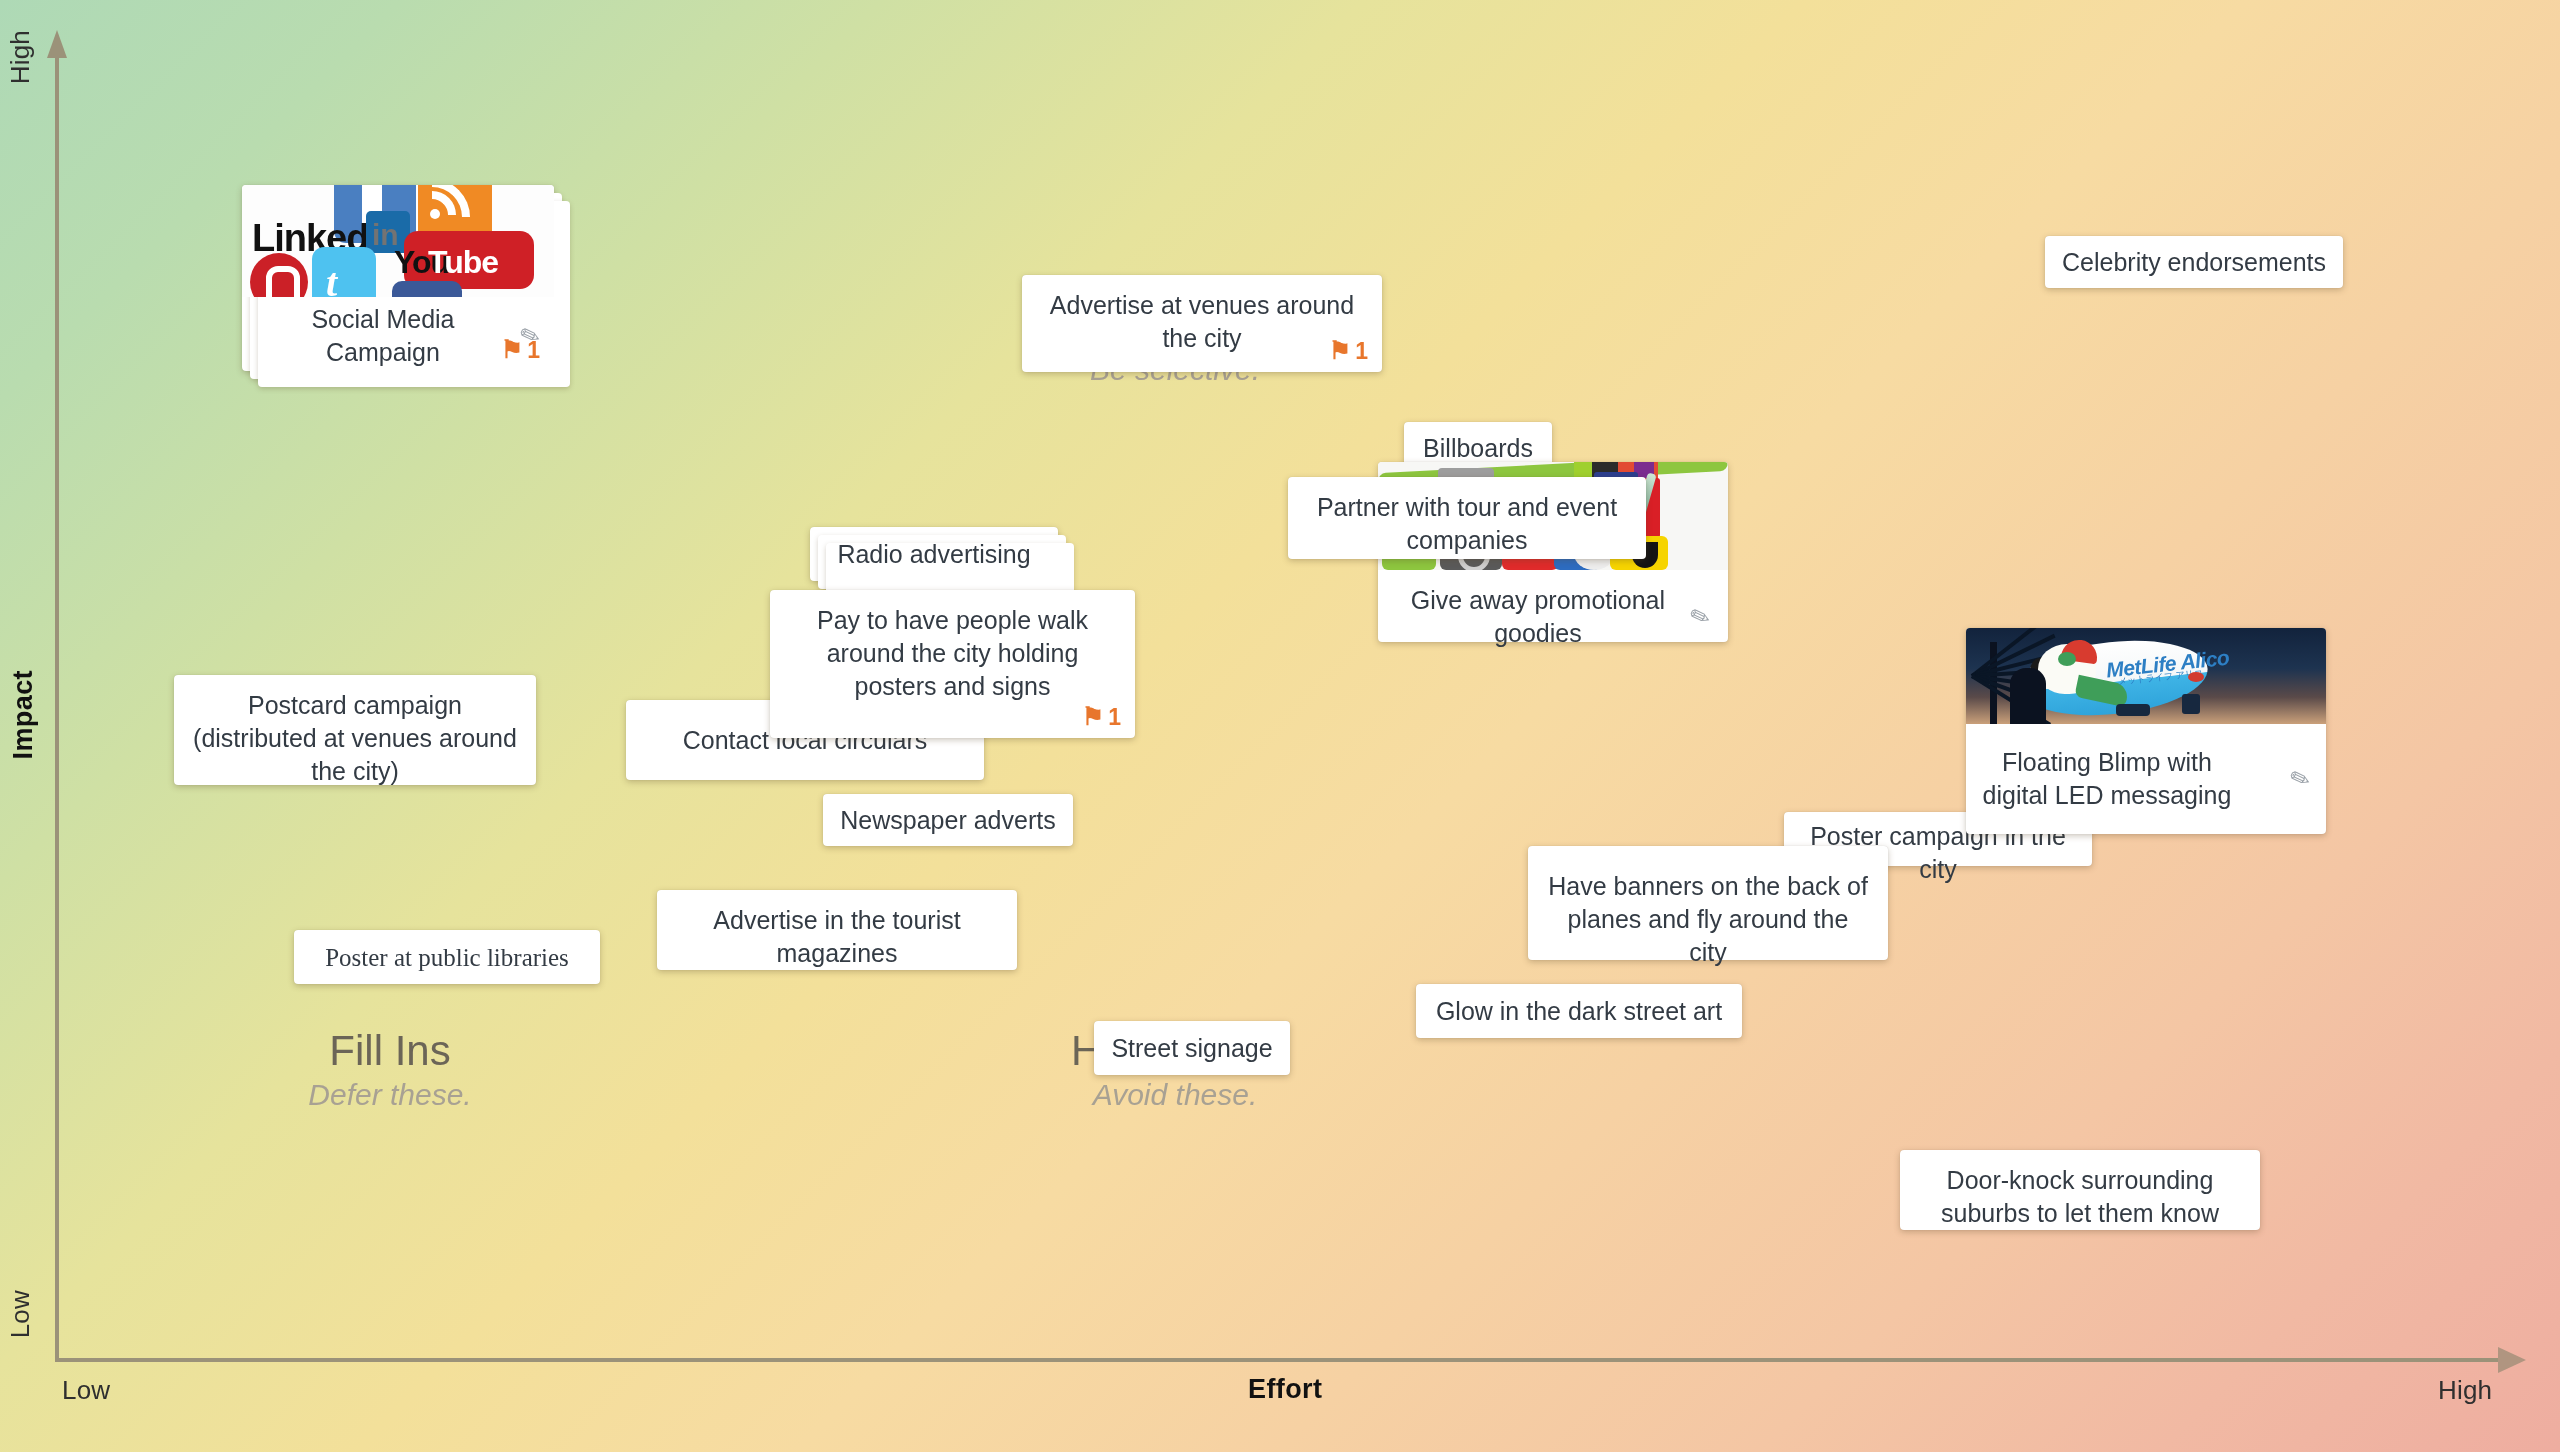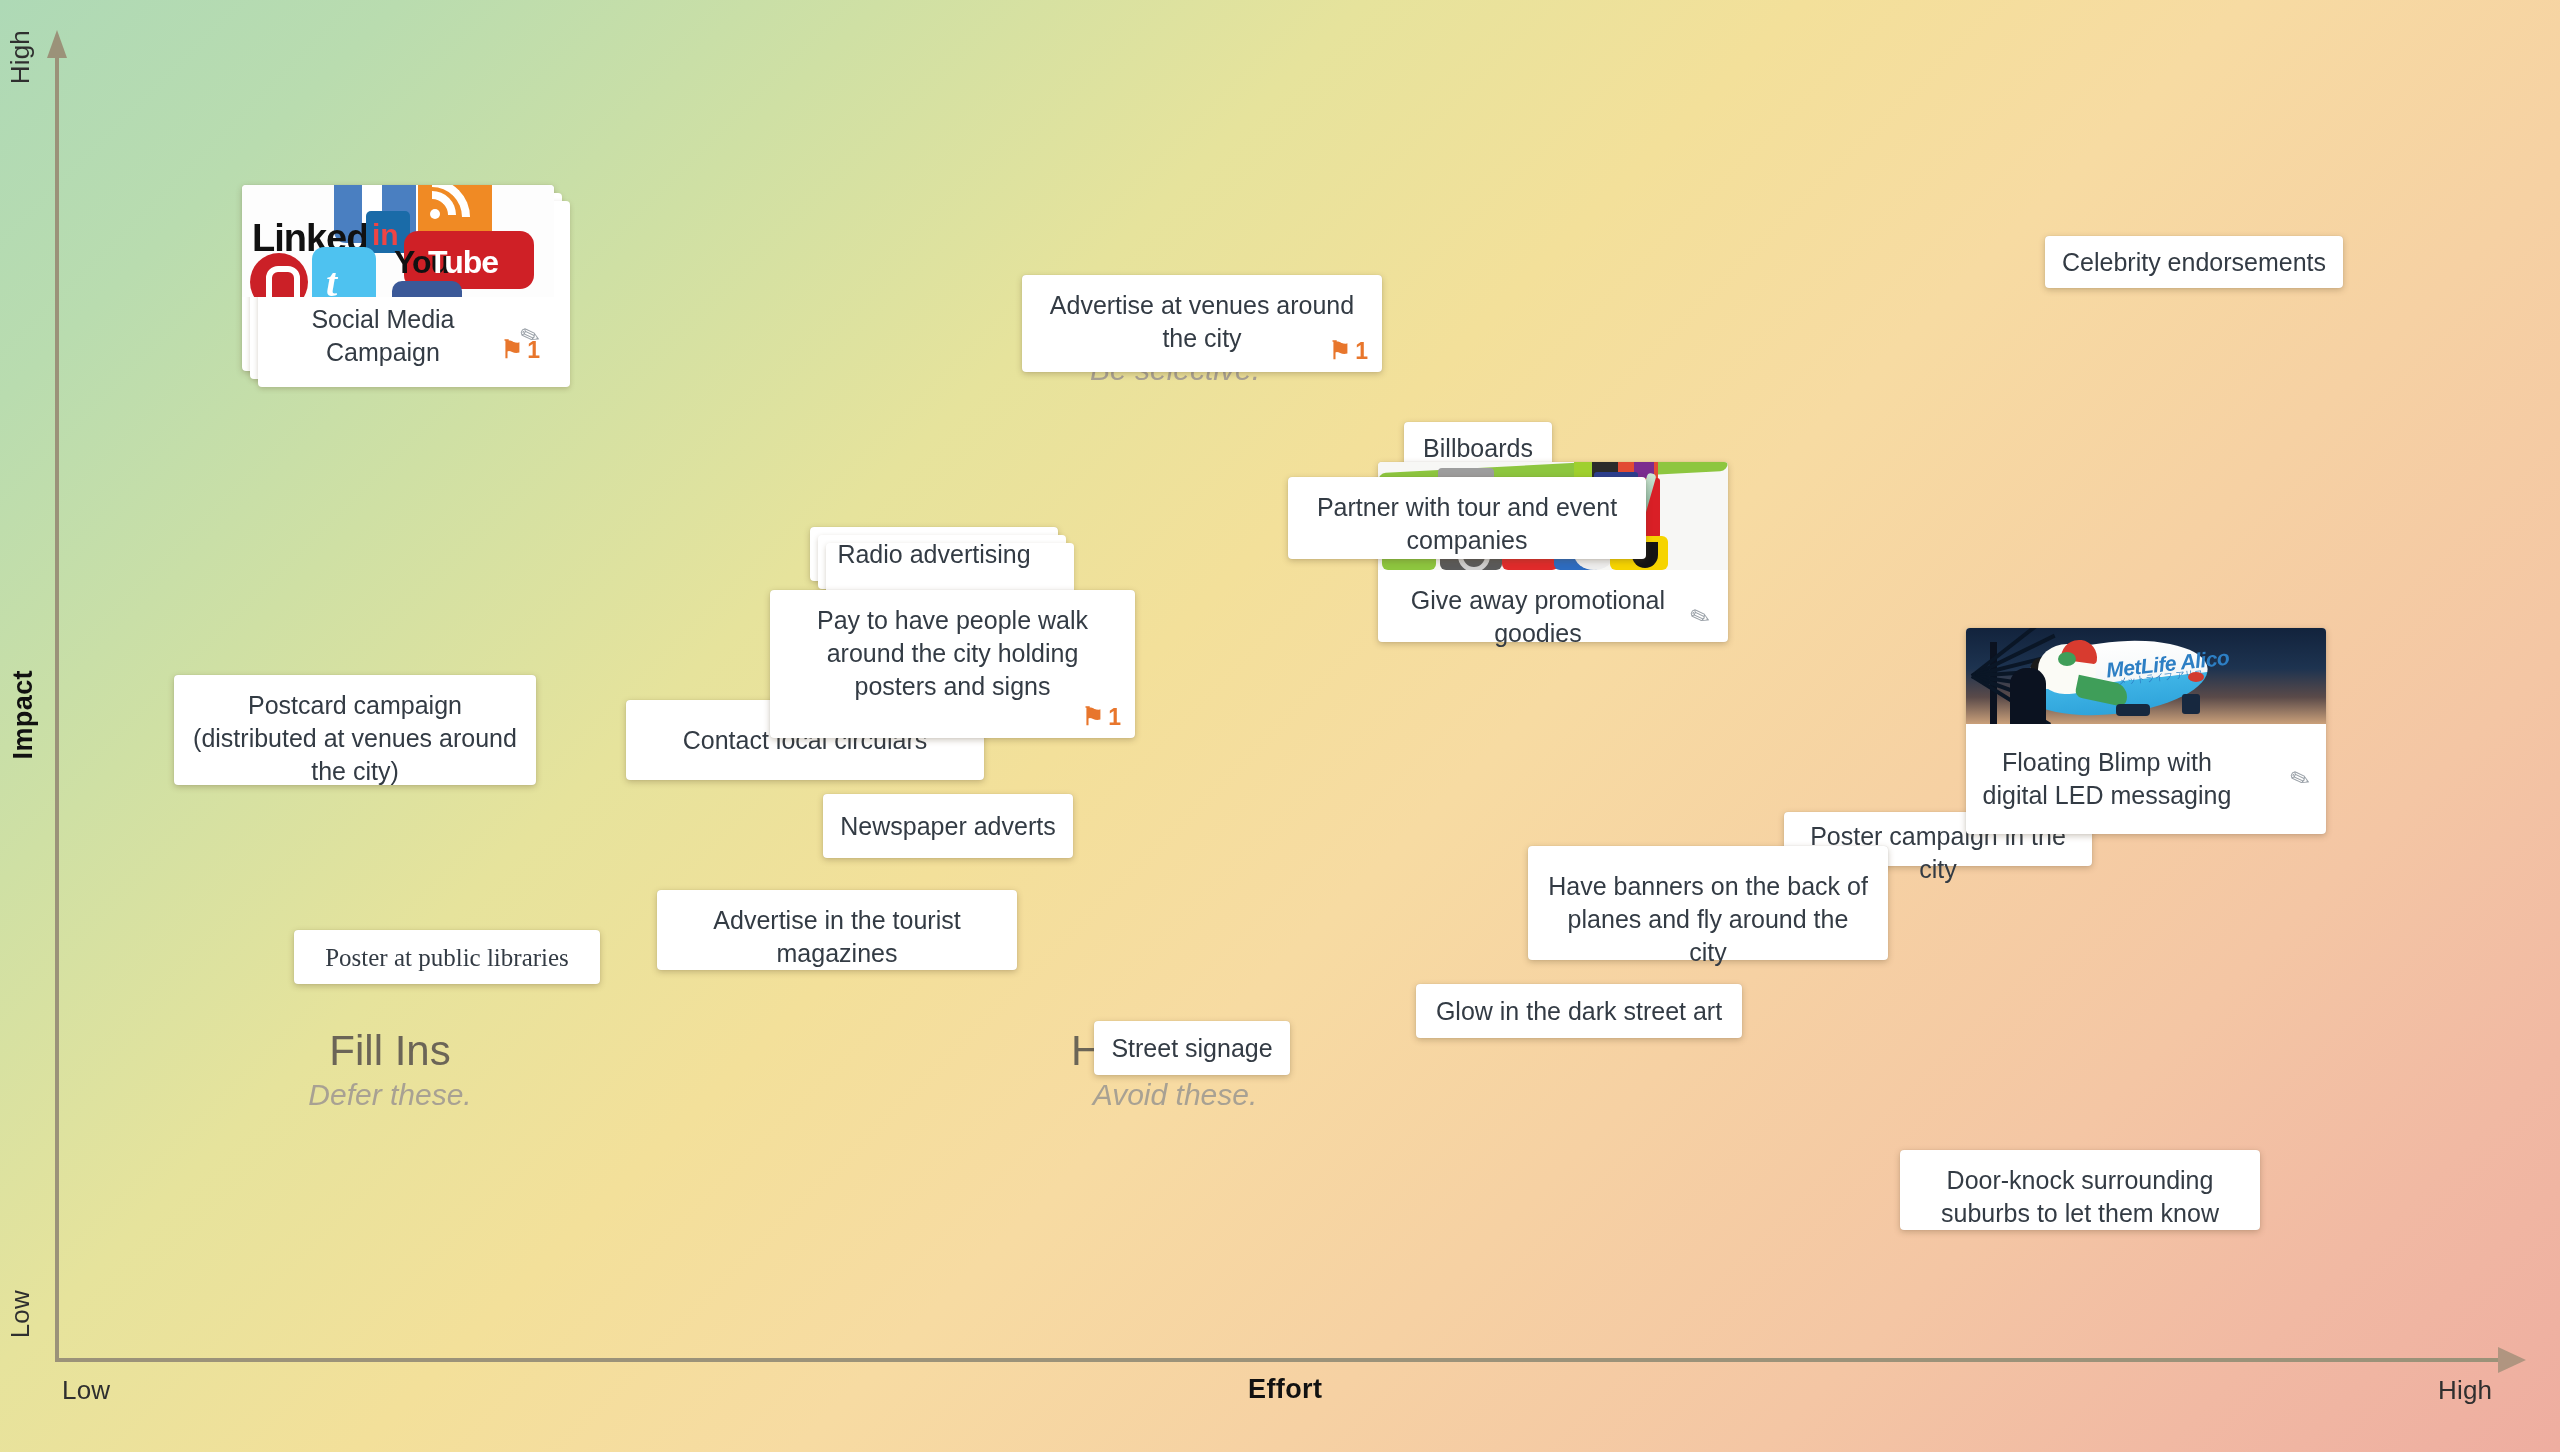--- a/index.html
+++ b/index.html
@@ -113,21 +113,21 @@
   .art-social{height:112px;background:#fdfdfd;position:relative;}
   .art-social .fb{position:absolute;left:92px;top:-16px;width:82px;height:74px;background:#4a7fc1;border-radius:12px;}
   .art-social .fb-f{position:absolute;left:120px;top:-4px;width:20px;height:62px;background:#fff;}
   .art-social .rss{position:absolute;left:176px;top:-20px;width:74px;height:82px;background:#f08a24;border-radius:14px;}
   .art-social .rss i{position:absolute;border:8px solid #fff;border-bottom:none;border-left:none;border-radius:0 44px 0 0;}
   .art-social .rss .r1{left:14px;top:26px;width:16px;height:16px;}
   .art-social .rss .r2{left:14px;top:14px;width:30px;height:30px;}
   .art-social .rss .dot{position:absolute;left:12px;top:44px;width:10px;height:10px;background:#fff;border-radius:50%;border:none;}
   .art-social .li-text{position:absolute;left:10px;top:28px;font-size:38px;font-weight:bold;color:#111;letter-spacing:-1px;font-family:"Liberation Sans",sans-serif;}
   .art-social .li-box{position:absolute;left:124px;top:26px;width:44px;height:42px;background:#1a6ba8;border-radius:5px;}
-  .art-social .li-in{position:absolute;left:130px;top:30px;font-size:30px;font-weight:bold;color:#ef4444;}
+  .art-social .li-in{position:absolute;left:130px;top:30px;font-size:30px;font-weight:bold;color:#737373;}
   .art-social .yt{position:absolute;left:162px;top:46px;width:130px;height:58px;background:#cf2026;border-radius:14px;}
   .art-social .yt-text{position:absolute;left:128px;top:56px;font-size:32px;font-weight:bold;color:#111;letter-spacing:-1px;margin-left:24px;}
   .art-social .yt-tube{position:absolute;left:186px;top:56px;font-size:32px;font-weight:bold;color:#fff;letter-spacing:-1px;}
   .art-social .pin{position:absolute;left:8px;top:68px;width:58px;height:58px;background:#cb2027;border-radius:50%;}
   .art-social .pin i{position:absolute;left:16px;top:13px;width:22px;height:30px;border:6px solid #fff;border-radius:12px 12px 10px 10px;}
   .art-social .tw{position:absolute;left:70px;top:62px;width:64px;height:64px;background:#4ec2f0;border-radius:12px;}
   .art-social .tw i{position:absolute;left:14px;top:10px;font-size:40px;color:#fff;font-weight:bold;font-family:"Liberation Serif",serif;}
   .art-social .fb2{position:absolute;left:150px;top:96px;width:70px;height:30px;background:#3b5998;border-radius:10px;}
 
   
@@ -333,21 +333,21 @@
       <span class="card-text">Contact local circulars</span>
     </div>
   </div>
 
   <div class="card" style="left:174px;top:675px;width:362px;height:110px;z-index:10;">
     <div class="card-body">
       <span class="card-text">Postcard campaign (distributed at venues around the city)</span>
     </div>
   </div>
 
-  <div class="card" style="left:823px;top:794px;width:250px;height:64px;z-index:19;">
+  <div class="card" style="left:823px;top:794px;width:250px;height:52px;z-index:19;">
     <div class="card-body" style="padding:8px 12px;">
       <span class="card-text">Newspaper adverts</span>
     </div>
   </div>
 
   <div class="card" style="left:657px;top:890px;width:360px;height:80px;z-index:10;">
     <div class="card-body">
       <span class="card-text">Advertise in the tourist magazines</span>
     </div>
   </div>

